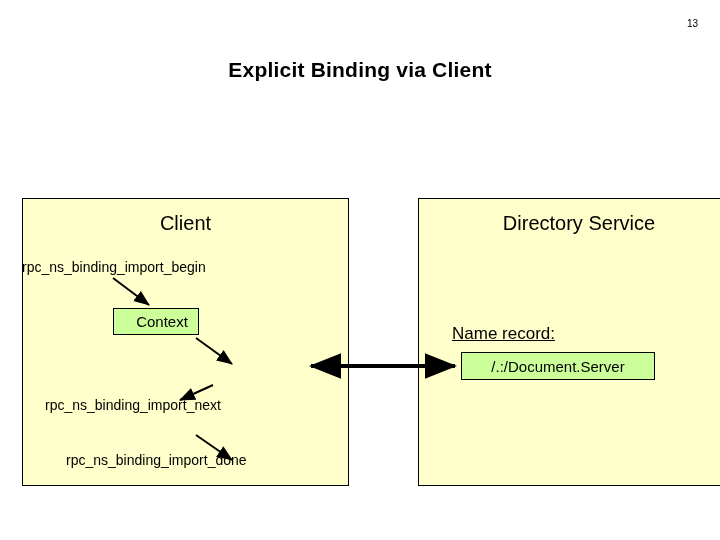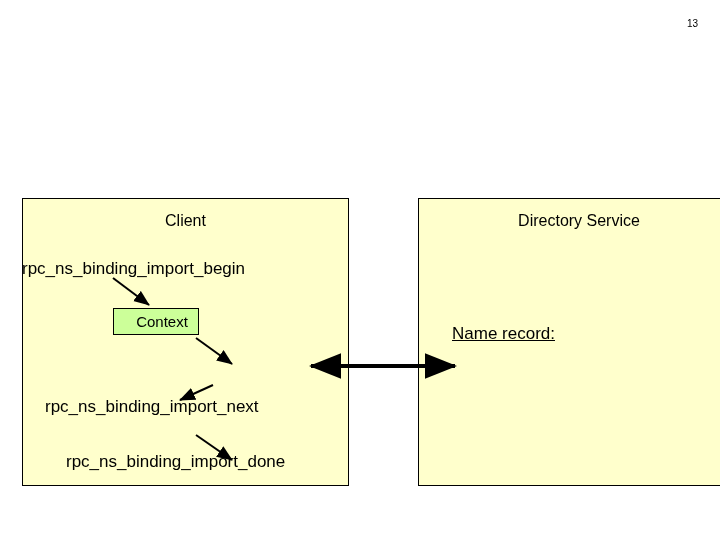--- a/index.html
+++ b/index.html
@@ -55,26 +55,26 @@
     left: 418px;
     top: 198px;
     width: 322px;
     height: 288px;
   }
   .panel-heading {
     position: absolute;
     width: 100%;
     text-align: center;
     top: 13px;
-    font-size: 16px;
+    font-size: 20px;
     color: #000000;
   }
   .label-text {
     position: absolute;
-    font-size: 17px;
+    font-size: 14px;
     color: #000000;
     white-space: nowrap;
   }
   .green-box {
     position: absolute;
     background: #ccff99;
     border: 1px solid #000000;
     box-sizing: border-box;
     font-size: 15px;
     color: #000000;
@@ -130,20 +130,21 @@
     pointer-events: none;
   }
 </style>
 </head>
 <body>
 
 <div id="slide">
 
   <div class="page-number">13</div>
 
+  <div class="slide-title">Explicit Binding via Client</div>
 
   <div class="panel" id="client-panel">
     <div class="panel-heading">Client</div>
   </div>
 
   <div class="panel" id="directory-panel">
     <div class="panel-heading">Directory Service</div>
   </div>
 
   <svg class="arrows" viewBox="0 0 720 540">
@@ -167,14 +168,15 @@
     <line x1="196" y1="435" x2="232" y2="460" stroke="#000000" stroke-width="2" marker-end="url(#arrowhead)"></line>
   </svg>
 
   <div class="label-text" id="import-begin-label">rpc_ns_binding_import_begin</div>
   <div class="label-text" id="import-next-label">rpc_ns_binding_import_next</div>
   <div class="label-text" id="import-done-label">rpc_ns_binding_import_done</div>
 
   <div class="green-box" id="context-box">Context</div>
 
   <div class="label-text" id="name-record-label">Name record:</div>
+  <div class="green-box" id="name-record-box">/.:/Document.Server</div>
 
 </div>
 
 </body></html>

